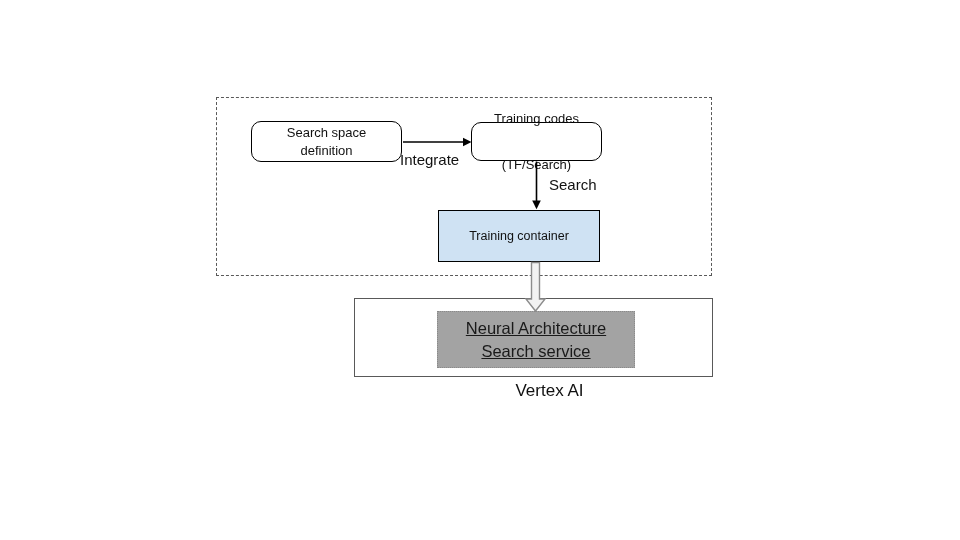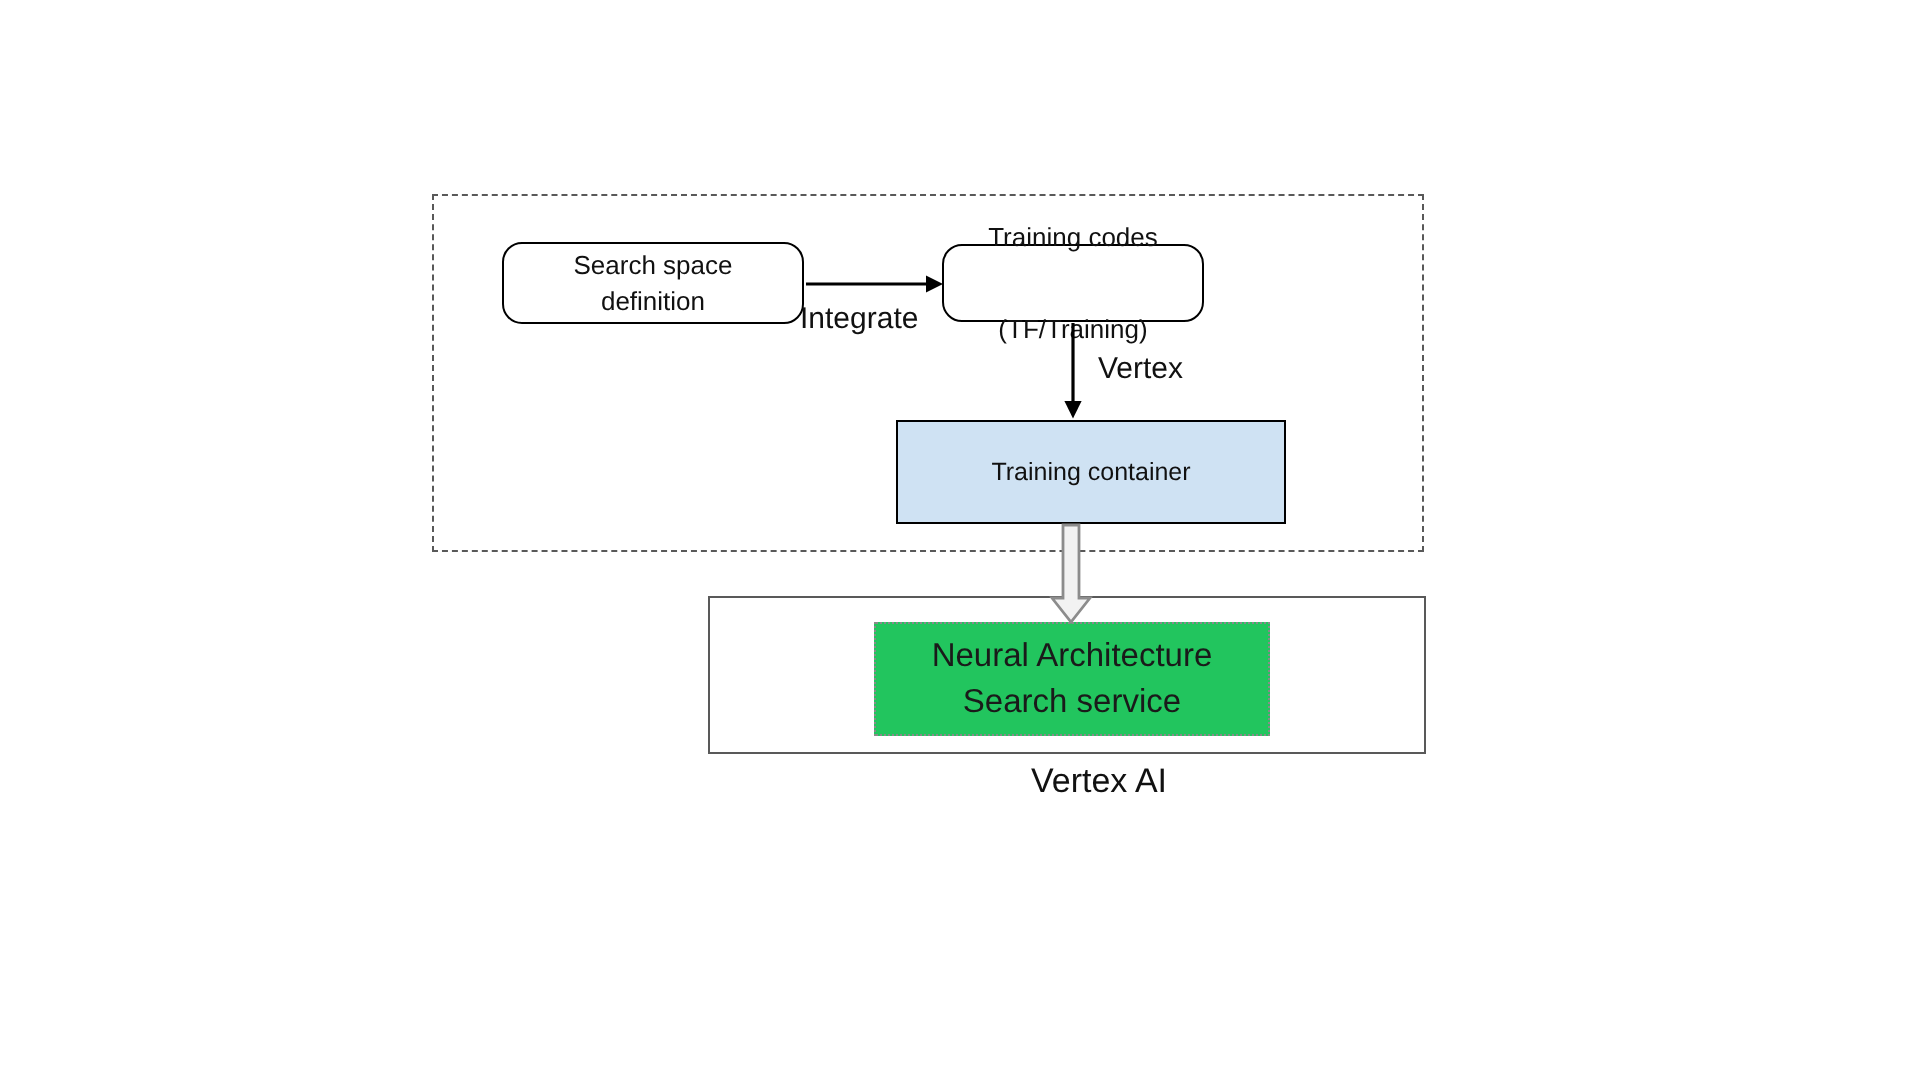--- a/index.html
+++ b/index.html
@@ -33,25 +33,24 @@
   .node-rounded {
     border: 1.5px solid #000000;
     border-radius: 10px;
     font-size: 13px;
     line-height: 18px;
   }
   .node-search { left: 251px; top: 121px; width: 151px; height: 41px; }
   .node-codes  { left: 471px; top: 122px; width: 131px; height: 39px; }
 
   .node-container {
-    left: 438px; top: 210px; width: 195px; height: 52px;
+    left: 438px; top: 210px; width: 162px; height: 52px;
     border: 1.5px solid #000000;
     background: #cfe2f3;
     font-size: 12.5px;
-    margin-left: 10px;
   }
 
   .vertex-box {
     left: 354px; top: 298px; width: 359px; height: 79px;
     border: 1.5px solid #595959;
     background: #ffffff;
     z-index: 1;
   }
 
   .node-nas {
@@ -95,47 +94,47 @@
 
   <div class="abs group-dashed" style="border-color: rgb(89, 89, 89);"></div>
 
   <div class="abs node node-rounded node-search" style="border-color: rgb(0, 0, 0);">
     <span>Search space</span>
     <span>definition</span>
   </div>
 
   <div class="abs node node-rounded node-codes" style="border-color: rgb(0, 0, 0); gap: 28px;">
     <span>Training codes</span>
-    <span>(TF/Training)</span>
+    <span>(TF/Search)</span>
   </div>
 
   <div class="abs node node-container" style="background-color: rgb(207, 226, 243); border-color: rgb(0, 0, 0);">
     <span>Training container</span>
   </div>
 
   <div class="abs vertex-box" style="border-color: rgb(89, 89, 89);"></div>
 
-  <div class="abs node node-nas" style="background-color: #22c55e;">
+  <div class="abs node node-nas" style="background-color: #a3a3a3; text-decoration: underline;">
     <span>Neural Architecture</span>
     <span>Search service</span>
   </div>
 
   <svg class="arrows" viewBox="0 0 960 540">
 
     <g>
       <line x1="403" y1="142" x2="464" y2="142" stroke-width="1.6" stroke="#000000"></line>
       <polygon points="463,137.7 471.5,142 463,146.3" fill="#000000"></polygon>
     </g>
 
     <g>
       <line x1="536.5" y1="161.5" x2="536.5" y2="201" stroke-width="1.6" stroke="#000000"></line>
       <polygon points="532.2,200.5 540.8,200.5 536.5,209.3" fill="#000000"></polygon>
     </g>
 
     <path d="M531.5 262.5 L531.5 299 L526 299 L535.5 311 L545 299 L539.5 299 L539.5 262.5 Z" stroke-width="1.4" fill="#f2f2f2" stroke="#8c8c8c"></path>
   </svg>
 
   <div class="abs edge-label label-integrate">Integrate</div>
-  <div class="abs edge-label label-build">Vertex</div>
+  <div class="abs edge-label label-build">Search</div>
 
   <div class="abs label-vertexai">Vertex AI</div>
 
 </div>
 
 </body></html>

